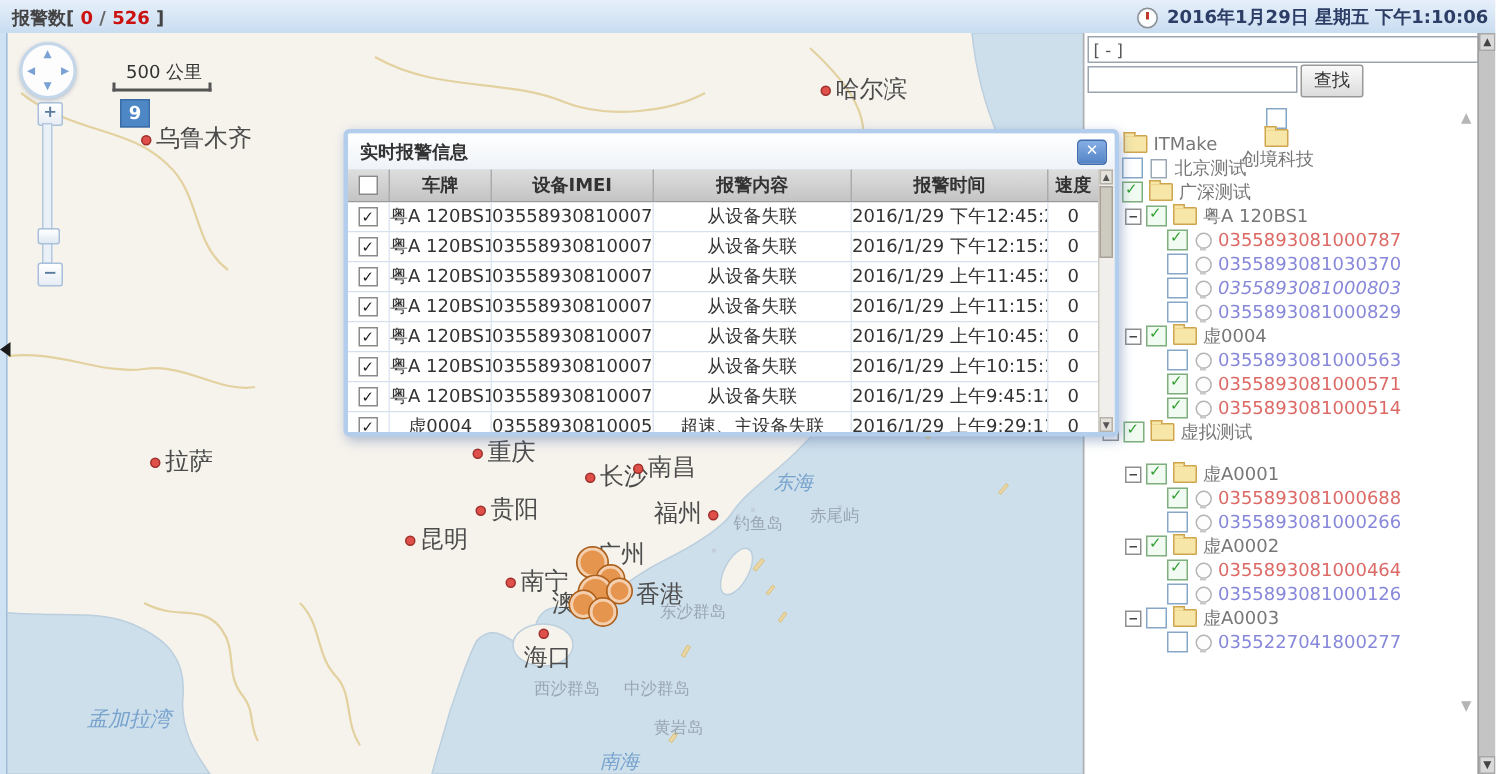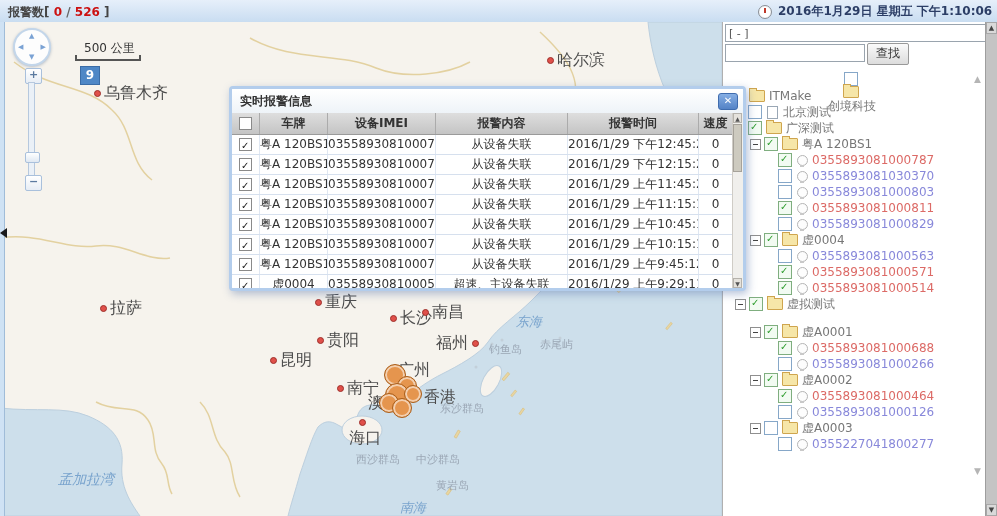--- a/index.html
+++ b/index.html
@@ -261,29 +261,24 @@
         <div class="tree-row" style="padding-left: 55px;">
           <span class="tcb on"></span>
           <span class="bulb"></span>
           <span class="tlabel t-red">0355893081000787</span>
         </div>
         <div class="tree-row" style="padding-left: 55px;">
           <span class="tcb"></span>
           <span class="bulb"></span>
           <span class="tlabel t-blue">0355893081030370</span>
         </div>
-        <div class="tree-row" style="padding-left: 55px;">
+        <div class="tree-row" style="padding-left: 55px; font-style: italic;">
           <span class="tcb"></span>
           <span class="bulb"></span>
           <span class="tlabel t-blue">0355893081000803</span>
-        </div>
-        <div class="tree-row" style="padding-left: 55px;">
-          <span class="tcb on"></span>
-          <span class="bulb"></span>
-          <span class="tlabel t-red">0355893081000811</span>
         </div>
         <div class="tree-row" style="padding-left: 55px;">
           <span class="tcb"></span>
           <span class="bulb"></span>
           <span class="tlabel t-blue">0355893081000829</span>
         </div>
         <div class="tree-row" style="padding-left: 27px;">
           <span class="exp"></span>
           <span class="tcb on"></span>
           <span class="fold"></span>

